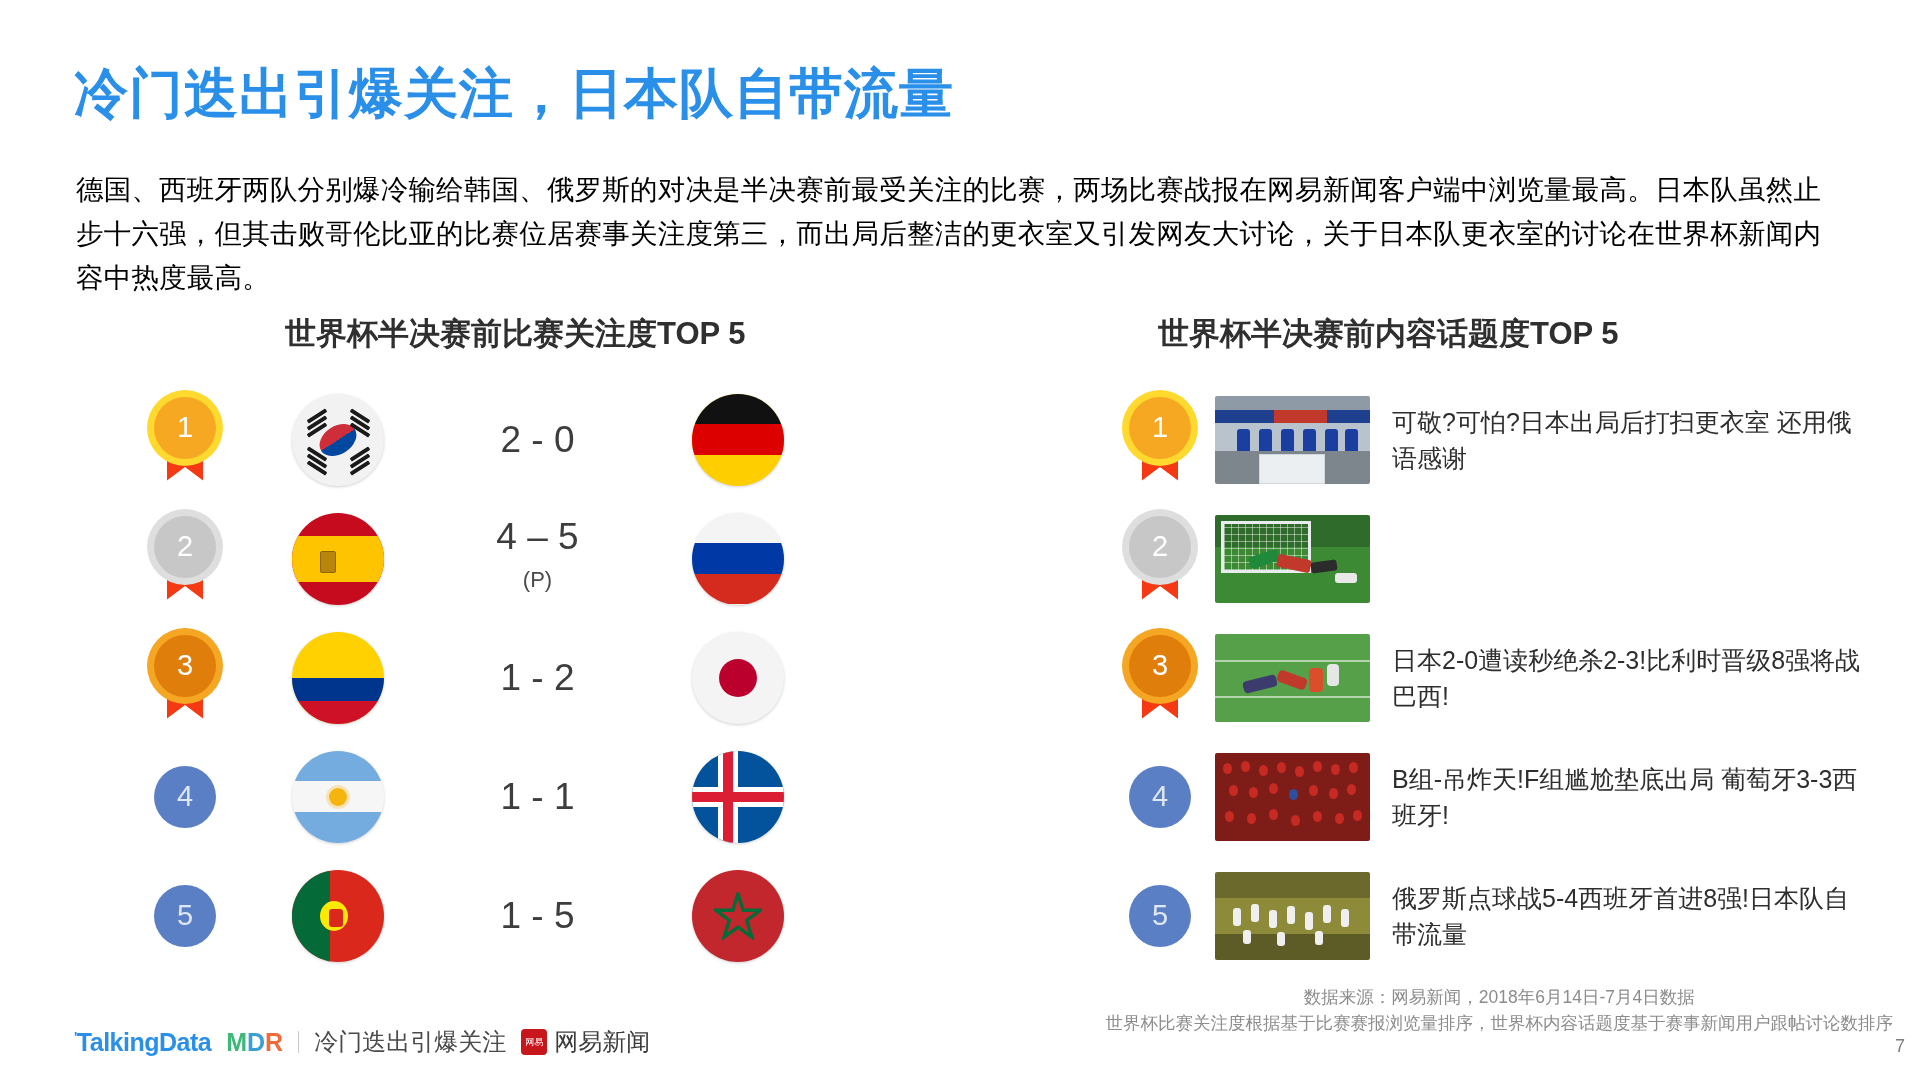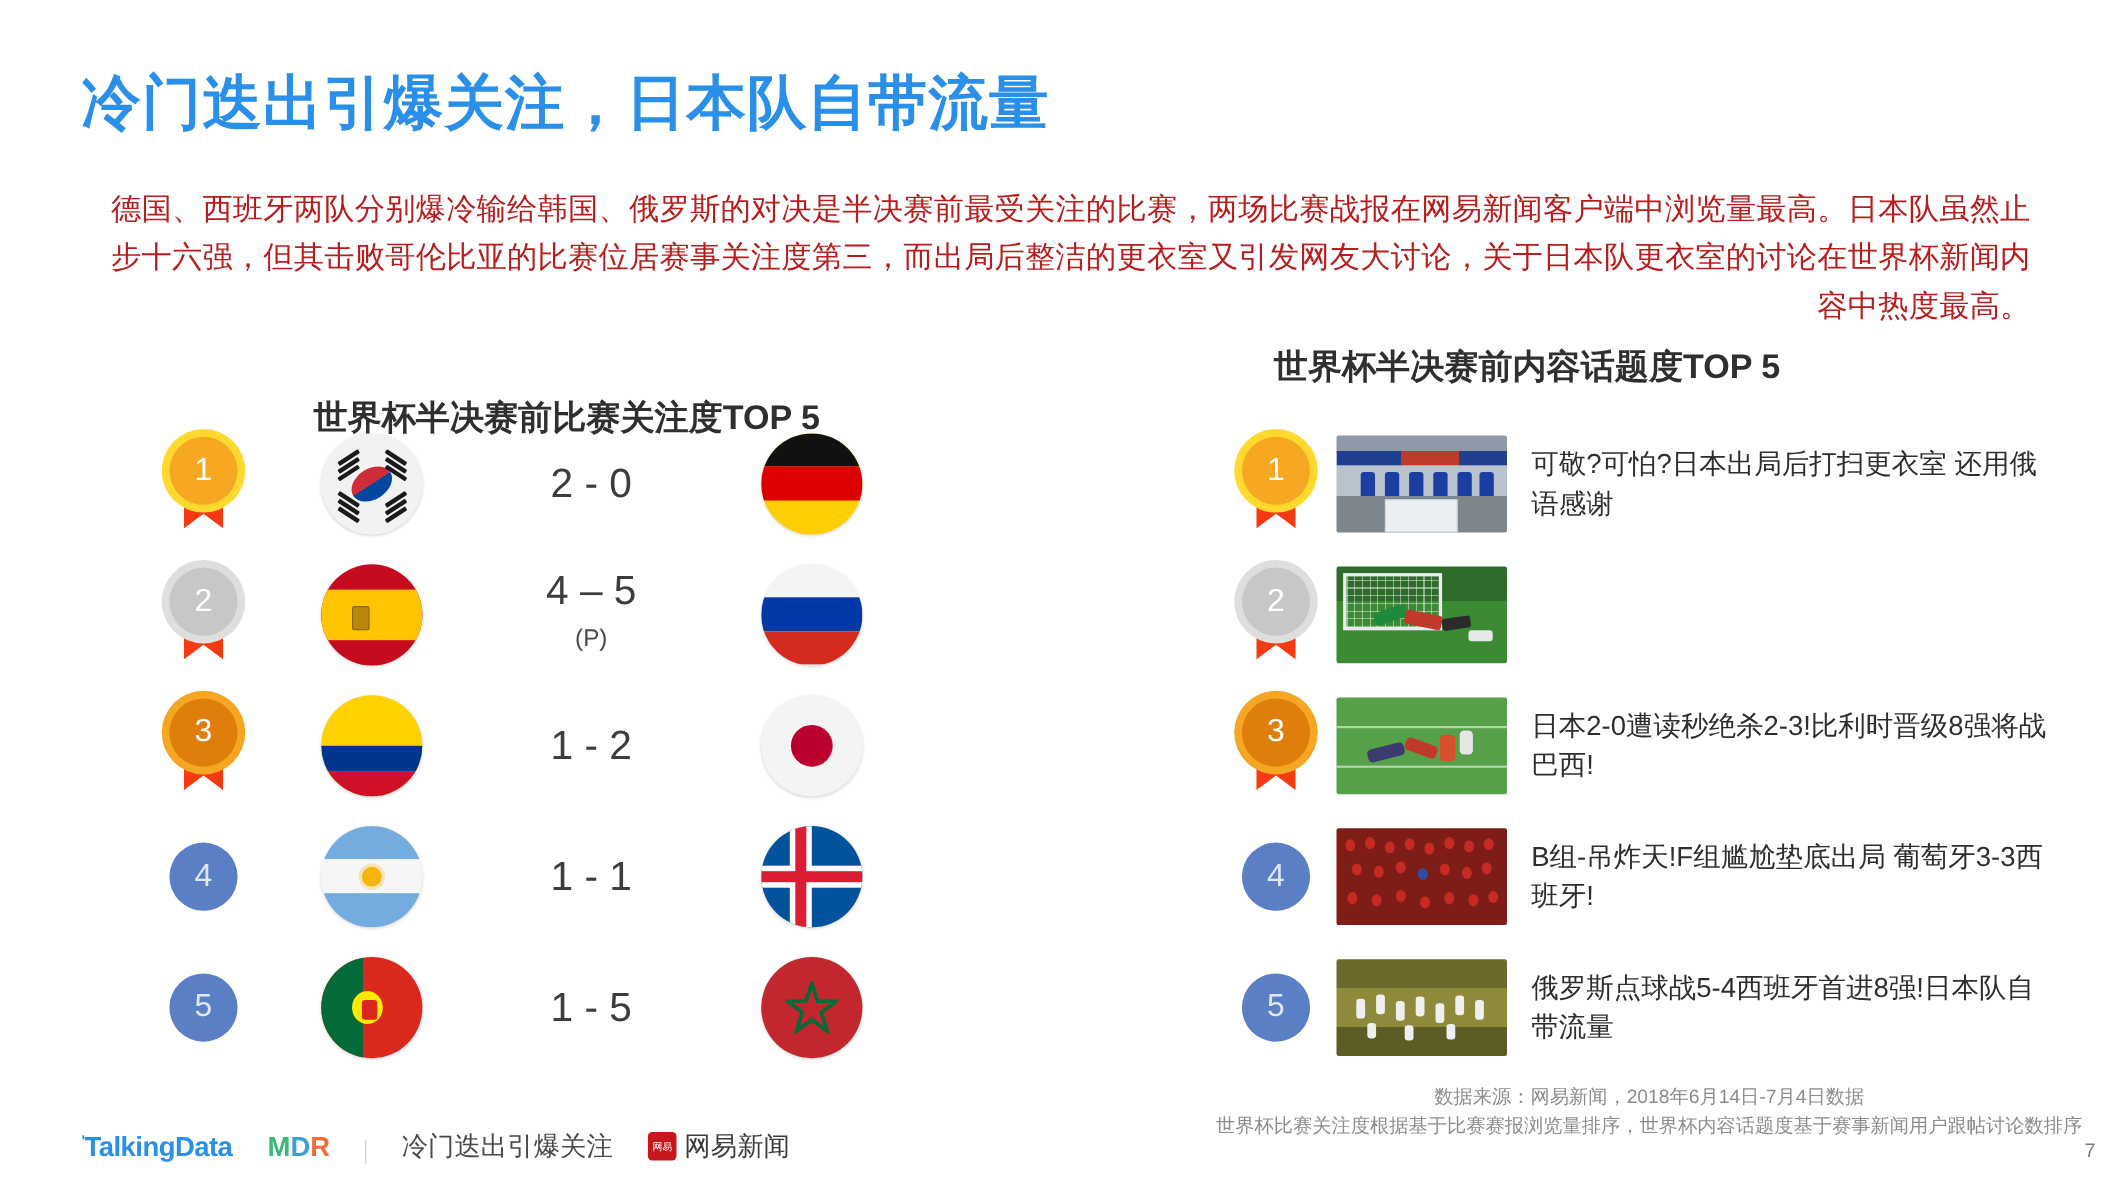--- a/index.html
+++ b/index.html
@@ -12,31 +12,30 @@
   .slide { position: relative; width: 1921px; height: 1080px; background:#fff; }
 
   
   .title {
     position: absolute; left: 74px; top: 58px;
     font-size: 54px; font-weight: 700; letter-spacing: 1px;
     color: #2a8fe8; white-space: nowrap;
   }
   .subtitle {
     position: absolute; left: 76px; top: 168px; width: 1770px;
-    font-size: 27.5px; line-height: 44px; color: #b91c1c;
+    font-size: 27.5px; line-height: 44px; color: #000000;
     letter-spacing: 0.2px;
-    text-align: right;
   }
 
   
   .sec-head {
     position: absolute; font-size: 31px; font-weight: 700; color: #2f2f2f;
     white-space: nowrap;
   }
-  #head-left  { left: 285px; top: 313px; margin-top: 46px; }
+  #head-left  { left: 285px; top: 313px; }
   #head-right { left: 1158px; top: 313px; }
 
   
   .match-list { position: absolute; left: 120px; top: 380px; width: 780px; }
   .match-row {
     display: flex; align-items: center; height: 119px;
   }
   .rank-cell { width: 130px; display: flex; justify-content: center; align-items: center; }
 
   
@@ -156,21 +155,21 @@
   .th5 .p { position:absolute; width:8px; height:18px; border-radius:3px; background:#efefef; }
 
   
   .source {
     position: absolute; right: 28px; top: 984px; text-align: center;
     font-size: 17.5px; line-height: 26px; color: #8c8c8c;
   }
   .page-no {
     position: absolute; right: 16px; top: 1036px; font-size: 18px; color: #7d7d7d;
   }
-  .logos { position: absolute; left: 74px; top: 1026px; display: flex; align-items: flex-end; gap: 32px; }
+  .logos { position: absolute; left: 74px; top: 1026px; display: flex; align-items: center; gap: 15px; }
   .logo-td { font-size: 25px; font-weight: 700; color: #2a8fe8; letter-spacing: -0.5px; }
   .logo-td .tick { color:#2a8fe8; font-size:14px; vertical-align: super; }
   .logo-mdr { font-size: 25px; font-weight: 700; letter-spacing: 0px; }
   .logo-mdr .m { color:#3cb878; } .logo-mdr .d { color:#3a9fd6; } .logo-mdr .r { color:#f26b38; }
   .divider-v { width:1px; height:22px; background:#c9c9c9; }
   .logo-mt { font-size: 24px; color: #4a4a4a; }
   .logo-nb { display:flex; align-items:center; gap:7px; }
   .nb-mark { width:26px; height:26px; border-radius:4px; background:#c8161d; color:#fff;
              font-size:9px; display:flex; align-items:center; justify-content:center; line-height:1; }
   .logo-nb .txt { font-size:24px; color:#3b3b3b; }

